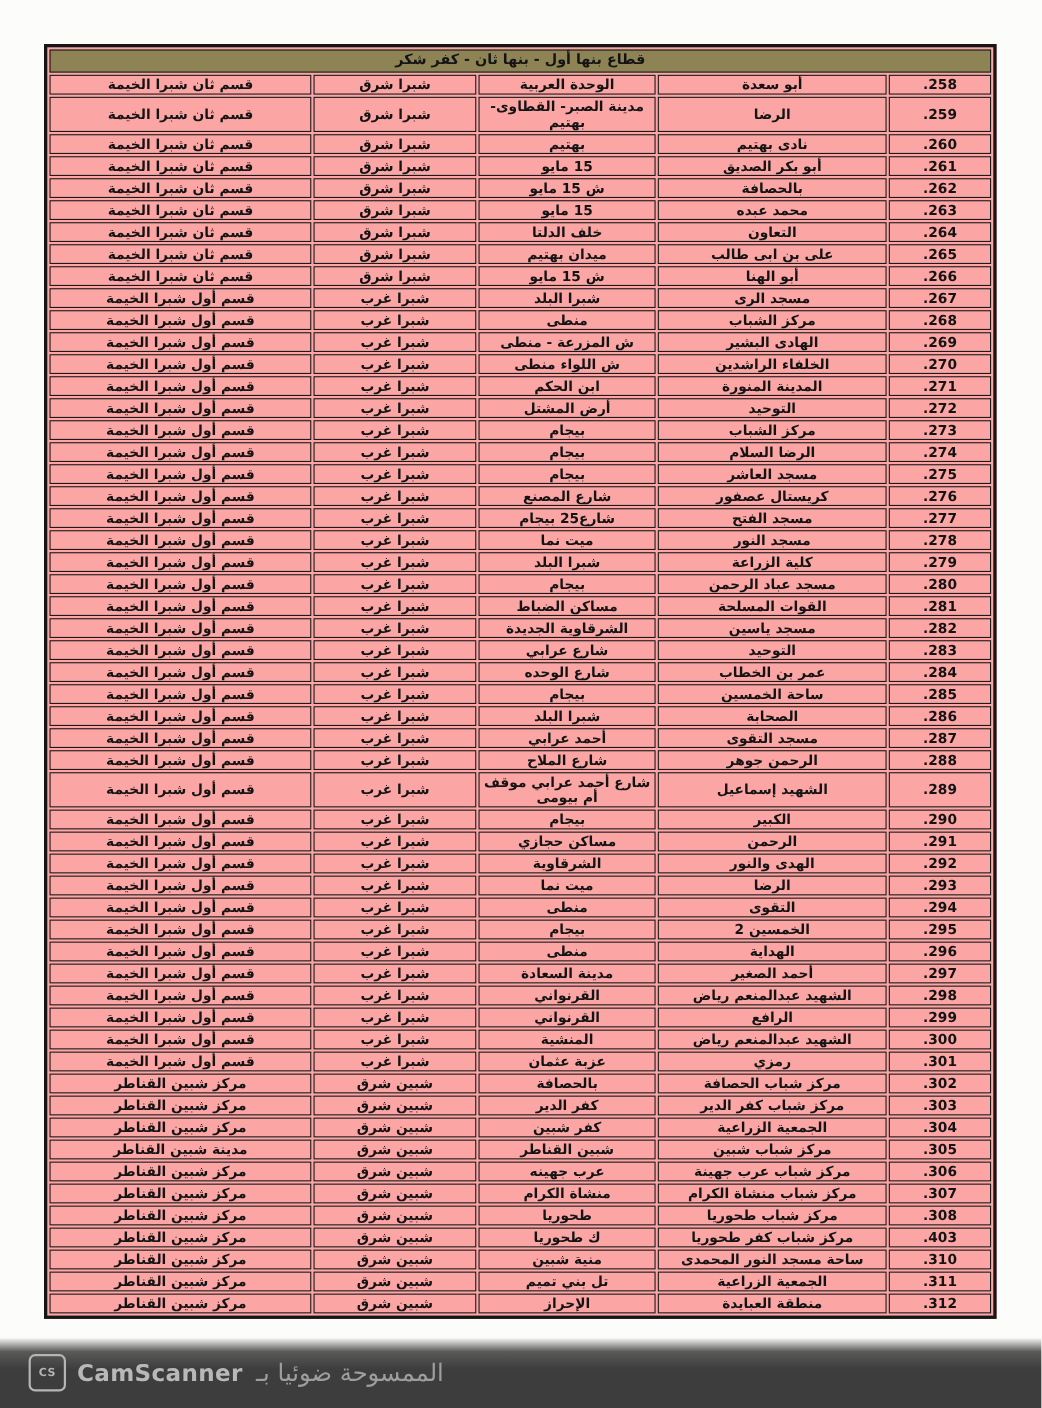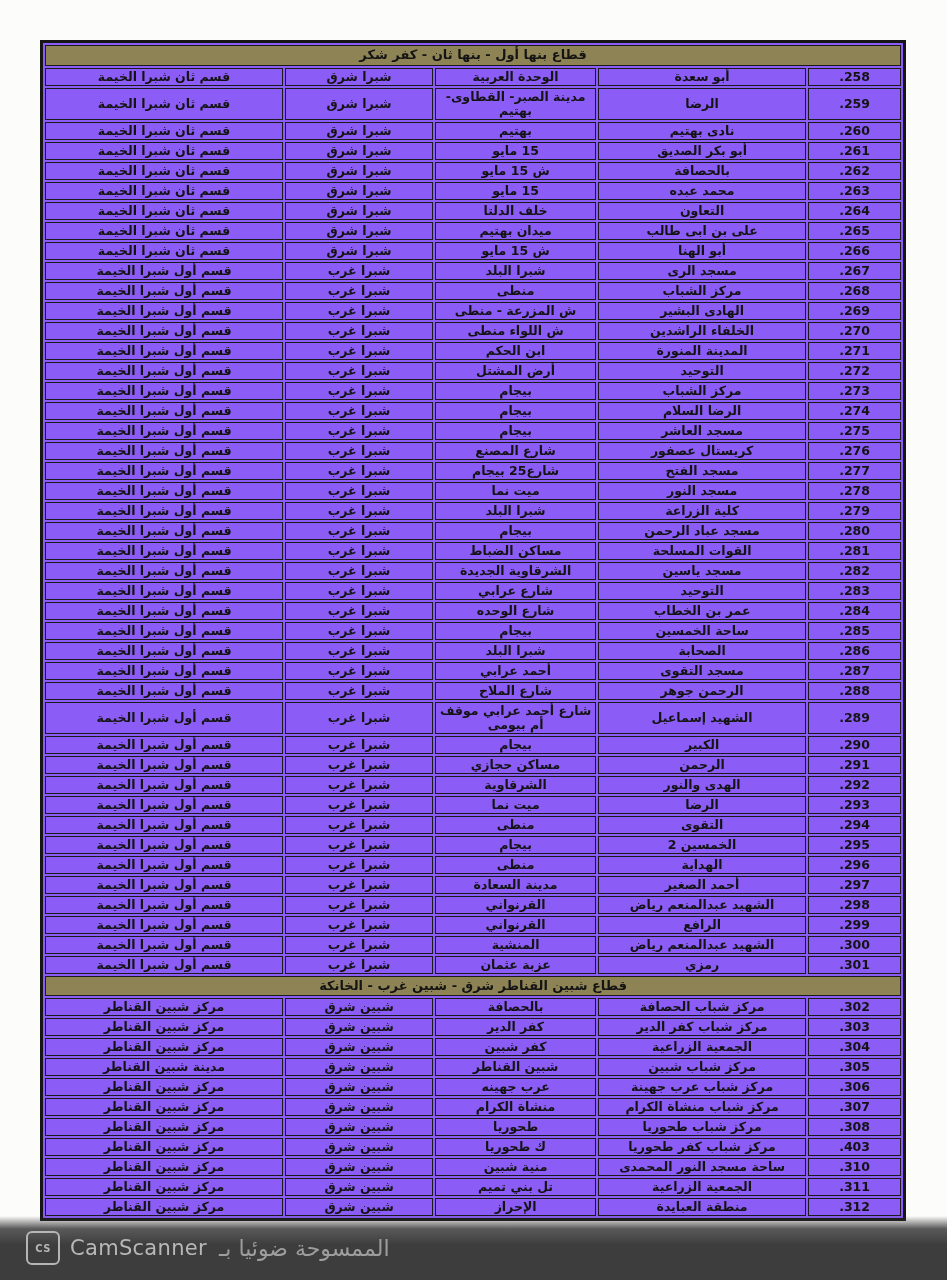--- a/index.html
+++ b/index.html
@@ -18,21 +18,21 @@
   table.doc-table {
     position: absolute;
     top: 40px;
     left: 40px;
     width: 866px;
     table-layout: fixed;
     border-collapse: separate;
     border-spacing: 2px;
     border: 3px solid var(--frame, #161616);
     direction: rtl;
-    background: #8b5cf6;
+    background: #fca5a5;
   }
   table.doc-table td {
     border: 1px solid var(--cell-border, #1b1b1b);
     padding: 1px 3px;
     font-size: 12.5px;
     font-weight: bold;
     line-height: 1.12;
     color: #141414;
     text-align: center;
     vertical-align: middle;
@@ -74,21 +74,21 @@
     font-weight: bold;
     display: flex;
     align-items: center;
     justify-content: center;
     letter-spacing: 0.5px;
     flex: 0 0 auto;
   }
   .cs-brand {
     color: #b8b8b8;
     font-size: 21px;
-    font-weight: 400;
+    font-weight: 700;
     margin-left: 10px;
     letter-spacing: 0.3px;
   }
   .cs-scanned {
     color: #9e9e9e;
     font-size: 22px;
     margin-left: 12px;
     direction: rtl;
   }
 </style>
@@ -411,23 +411,20 @@
           <td class="c-district">قسم أول شبرا الخيمة</td>
         </tr>
         <tr>
           <td class="c-num">301.</td>
           <td class="c-name">رمزي</td>
           <td class="c-location">عزبة عثمان</td>
           <td class="c-area">شبرا غرب</td>
           <td class="c-district">قسم أول شبرا الخيمة</td>
         </tr>
         <tr>
-          <td colspan="5" class="band">قطاع شبين القناطر شرق - شبين غرب - الخانكة</td>
-        </tr>
-        <tr>
           <td class="c-num">302.</td>
           <td class="c-name">مركز شباب الحصافة</td>
           <td class="c-location">بالحصافة</td>
           <td class="c-area">شبين شرق</td>
           <td class="c-district">مركز شبين القناطر</td>
         </tr>
         <tr>
           <td class="c-num">303.</td>
           <td class="c-name">مركز شباب كفر الدير</td>
           <td class="c-location">كفر الدير</td>

